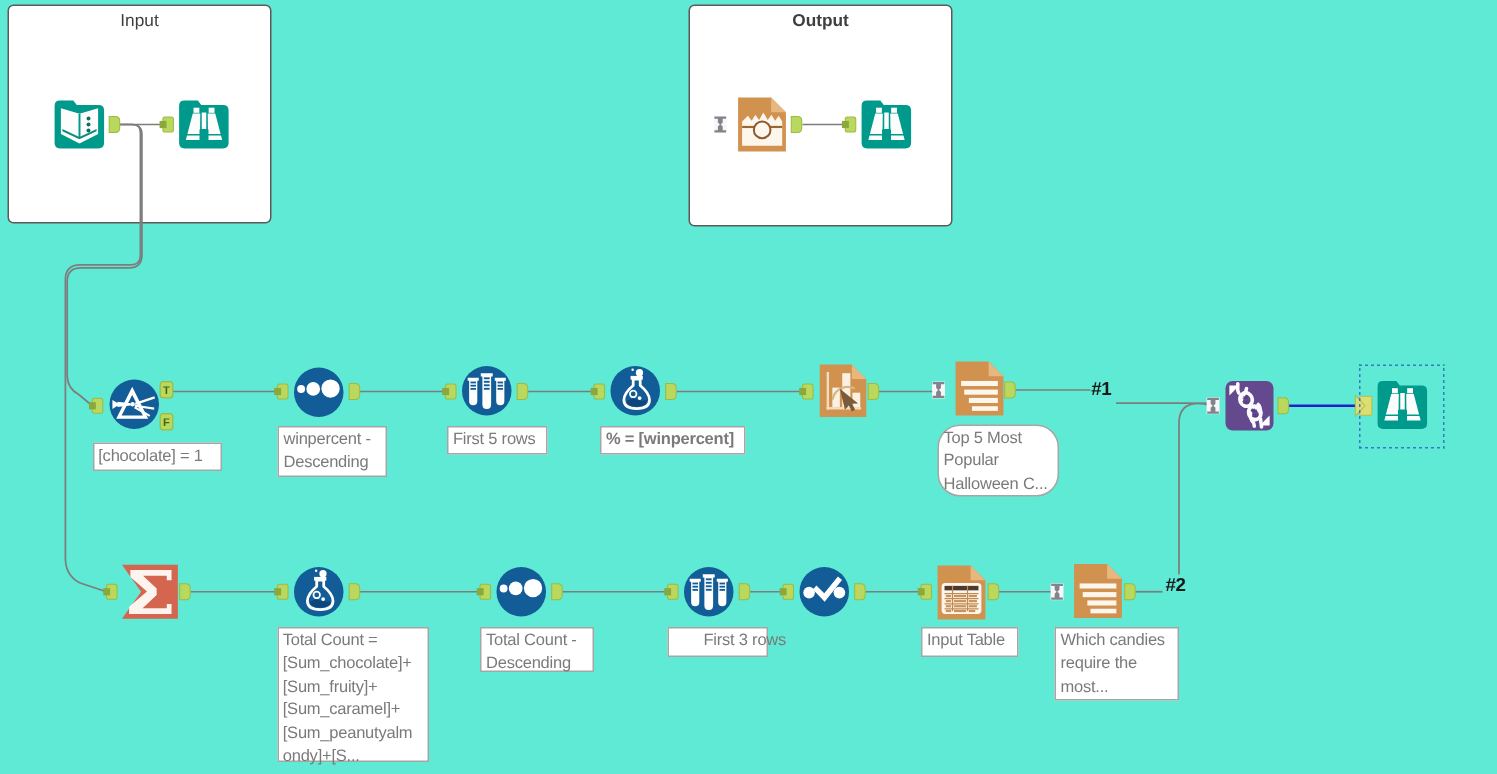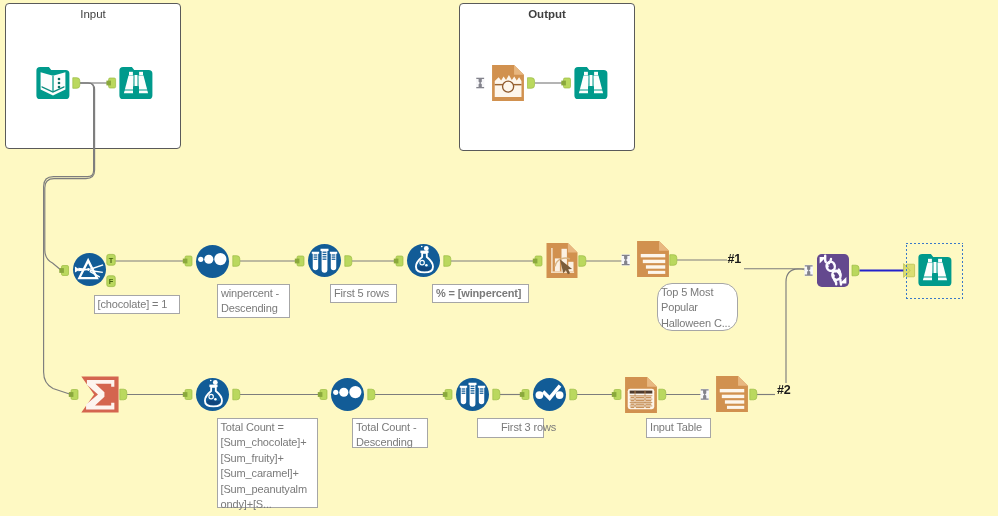--- a/index.html
+++ b/index.html
@@ -1,26 +1,26 @@
 <!DOCTYPE html>
 <html><head>
 <meta charset="utf-8">
 <title>Alteryx Workflow Canvas</title>
 <style>
   html,body{margin:0;padding:0;}
   body{width:998px;height:516px;background:#ffffff;overflow:hidden;
        font-family:"Liberation Sans",sans-serif;-webkit-font-smoothing:antialiased;}
-  #canvas{position:relative;width:998px;height:516px;background:#fef9c3;}
+  #canvas{position:relative;width:998px;height:516px;background:#5eead4;}
   .container-box{position:absolute;border:1.3px solid #5a5a5a;border-radius:4px;background:#fff;box-sizing:border-box;}
   .container-title{position:absolute;left:0;width:100%;text-align:center;
       font-size:11.5px;color:#3f3f3f;}
   .tool{position:absolute;}
   .lbl{position:absolute;border:1px solid #a6a6a6;background:#fff;color:#7a7a7a;
        font-size:11px;line-height:15.4px;letter-spacing:-0.15px;box-sizing:border-box;
-       padding-left:3px;padding-top:1px;white-space:pre;margin-left:32px;}
+       padding-left:3px;padding-top:1px;white-space:pre;}
   .connlbl{position:absolute;font-size:12.5px;font-weight:bold;color:#1a1a1a;letter-spacing:-0.3px;}
   svg{display:block;overflow:visible;}
   #wires{position:absolute;left:0;top:0;}
   .sel-rect{position:absolute;box-sizing:border-box;
     background-image:
       repeating-linear-gradient(90deg,#3a78c8 0 2px,transparent 2px 4px),
       repeating-linear-gradient(90deg,#3a78c8 0 2px,transparent 2px 4px),
       repeating-linear-gradient(0deg,#3a78c8 0 2px,transparent 2px 4px),
       repeating-linear-gradient(0deg,#3a78c8 0 2px,transparent 2px 4px);
     background-size:100% 1px,100% 1px,1px 100%,1px 100%;
@@ -515,18 +515,21 @@
   <div class="lbl" style="left:184.5px;top:418px;width:101px;height:90px;">Total Count =
 [Sum_chocolate]+
 [Sum_fruity]+
 [Sum_caramel]+
 [Sum_peanutyalm
 ondy]+[S...</div>
   <div class="lbl" style="left:320px;top:418px;width:76px;height:30px;">Total Count -
 Descending</div>
   <div class="lbl" style="left:445px;top:418px;width:67px;height:20px;padding-left:23px;">First 3 rows</div>
   <div class="lbl" style="left:614px;top:418px;width:65px;height:20px;">Input Table</div>
+  <div class="lbl" style="left:703px;top:418px;width:83px;height:49px;">Which candies
+require the
+most...</div>
 
   <div class="connlbl" style="left:727.5px;top:251.5px;">#1</div>
   <div class="connlbl" style="left:777px;top:382.5px;">#2</div>
 
   <div class="sel-rect" style="left:906px;top:243px;width:57px;height:56px;"></div>
 </div>
 
 </body></html>

